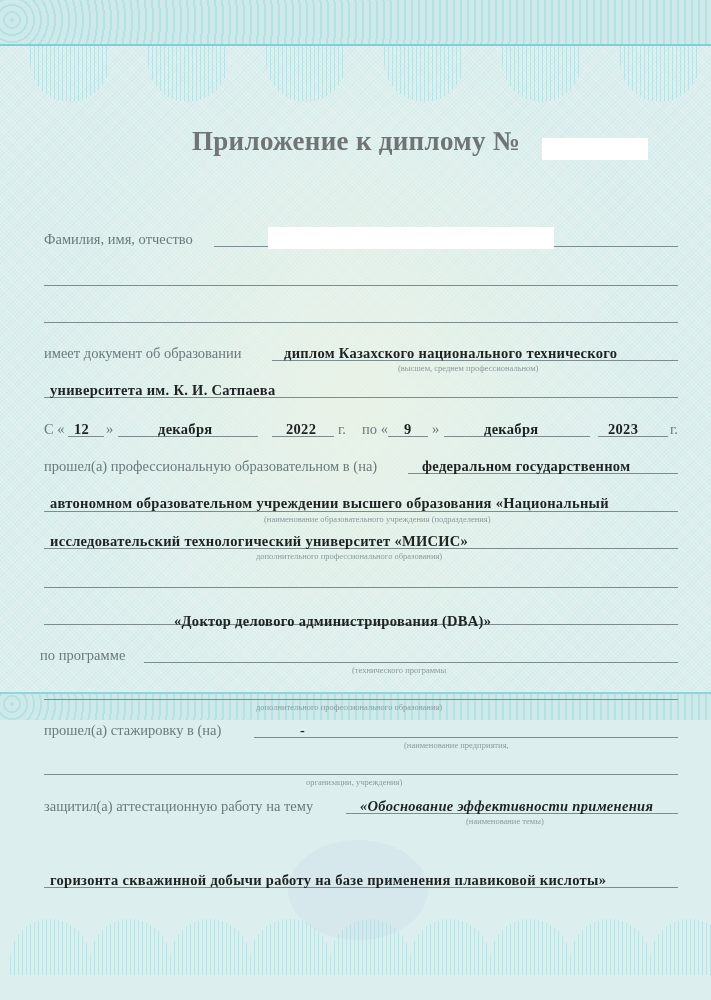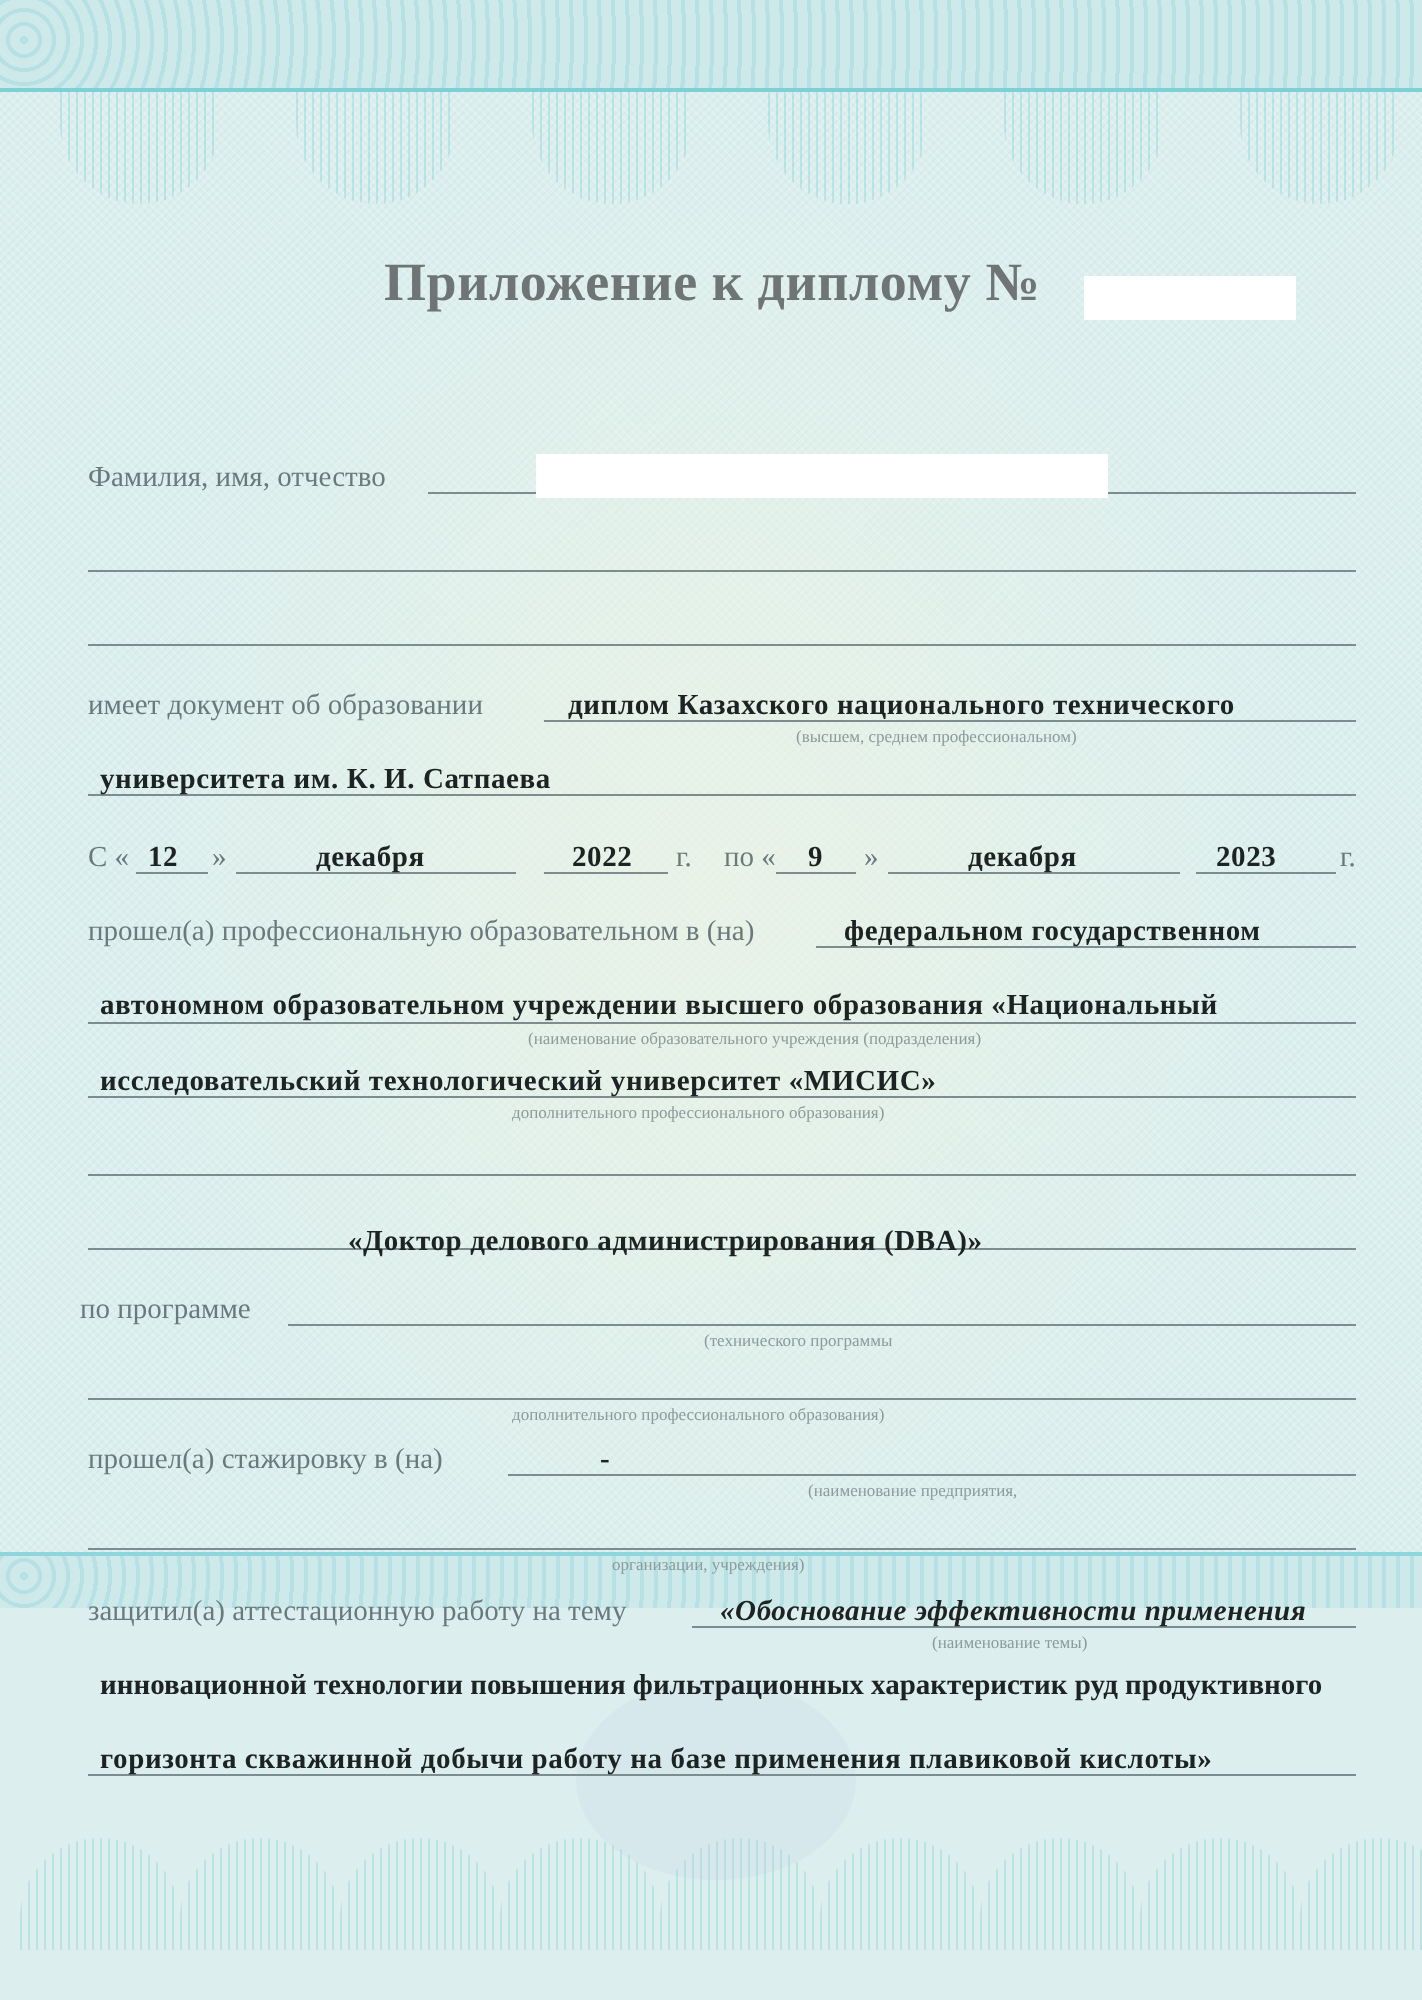--- a/index.html
+++ b/index.html
@@ -2,21 +2,21 @@
 <html><head>
 <meta charset="utf-8">
 <style>
   html, body { margin: 0; padding: 0; }
   body {
     width: 711px; height: 1000px; overflow: hidden; position: relative;
     background: #dcefee;
     font-family: "Liberation Serif", "DejaVu Serif", serif;
   }
   .paper {
-    position: absolute; left: 0; top: 0; width: 711px; height: 804px;
+    position: absolute; left: 0; top: 0; width: 711px; height: 720px;
     background:
       radial-gradient(ellipse at 50% 55%, rgba(238,244,228,0.7) 0%, rgba(220,239,238,0) 60%),
       repeating-linear-gradient(45deg, rgba(255,255,255,0.18) 0 1px, rgba(0,0,0,0) 1px 3px),
       repeating-linear-gradient(-45deg, rgba(160,205,205,0.12) 0 1px, rgba(0,0,0,0) 1px 3px),
       #dcefee;
     text-align: center;
   }
   .band-top {
     position: absolute; left: 0; top: 0; width: 711px; height: 44px;
     background:
@@ -146,16 +146,15 @@
   <div class="line" style="left:254px;top:737px;width:424px;"></div>
   <div class="fill" style="left:300px;top:722px;">-</div>
   <div class="hint" style="left:404px;top:740px;">(наименование предприятия,</div>
   <div class="line" style="left:44px;top:774px;width:634px;"></div>
   <div class="hint" style="left:306px;top:777px;">организации, учреждения)</div>
 
   <div class="label" style="left:44px;top:798px;">защитил(а) аттестационную работу на тему</div>
   <div class="line" style="left:346px;top:813px;width:332px;"></div>
   <div class="fill italic" style="left:360px;top:798px;">«Обоснование  эффективности  применения</div>
   <div class="hint" style="left:466px;top:816px;">(наименование темы)</div>
-  <div class="fill" style="left:50px;top:835px;letter-spacing:0;">инновационной  технологии  повышения  фильтрационных  характеристик  руд продуктивного</div>
   <div class="line" style="left:44px;top:887px;width:634px;"></div>
   <div class="fill" style="left:50px;top:872px;">горизонта  скважинной  добычи  работу  на  базе  применения  плавиковой  кислоты»</div>
 </div>
 
 </body></html>

